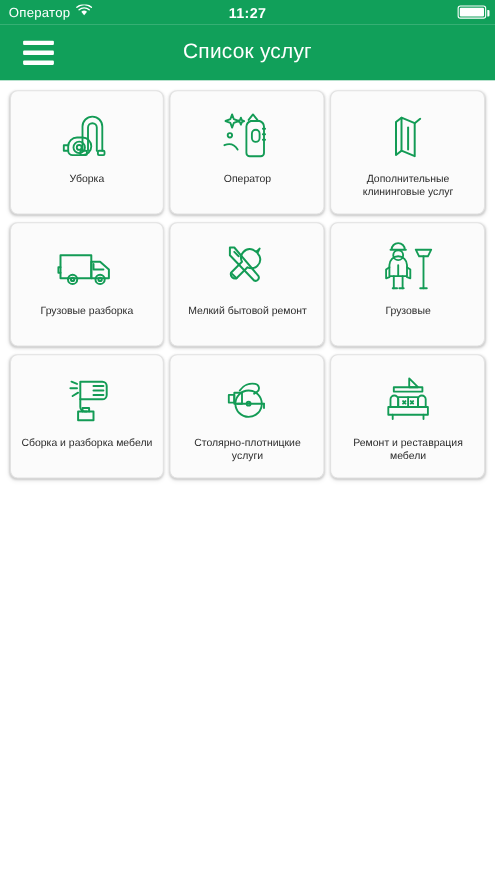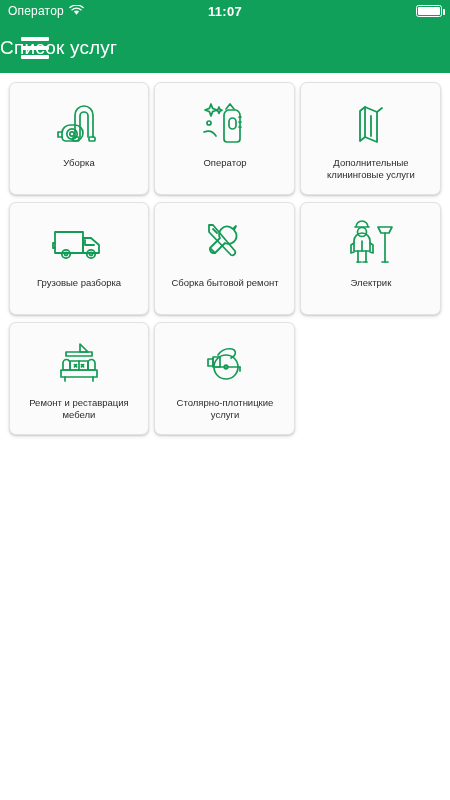--- a/index.html
+++ b/index.html
@@ -43,21 +43,21 @@
     position: relative;
   }
   .menu-button {
     width: 46px; height: 40px;
     margin-left: 12px;
     display: flex; flex-direction: column; justify-content: center; align-items: center; gap: 5px;
     cursor: pointer;
   }
   .menu-button span { display: block; width: 28px; height: 4px; background: #ffffff; border-radius: 1px; }
   .app-title {
-    position: absolute; left: 0; right: 0; text-align: left;
+    position: absolute; left: 0; right: 0; text-align: center;
     color: #ffffff; font-size: 19px; letter-spacing: .2px;
     pointer-events: none;
   }
 
   
   .content { padding: 9px 6px 0 6px; background: #ffffff; }
   .grid { display: flex; flex-wrap: wrap; }
   .cell { width: 33.333%; padding: 0 2.5px 7px 2.5px; }
   .card {
     height: 113px;
@@ -94,21 +94,21 @@
     <div class="status-left">
       <span class="status-carrier">Оператор</span>
       <span class="wifi-icon">
         <svg width="15" height="11" viewBox="0 0 15 11">
           <path d="M7.5 9.8 L4.9 6.6 a4.2 4.2 0 0 1 5.2 0 Z" fill="#ffffff"></path>
           <path d="M2.9 4.9 a7 7 0 0 1 9.2 0" stroke="#ffffff" stroke-width="1.3" fill="none" stroke-linecap="round"></path>
           <path d="M0.9 2.6 a10 10 0 0 1 13.2 0" stroke="#ffffff" stroke-width="1.3" fill="none" stroke-linecap="round"></path>
         </svg>
       </span>
     </div>
-    <div class="status-center">11:07</div>
+    <div class="status-center">11:27</div>
     <div class="status-right">
       <span class="battery">
           <span class="fill"></span>
         </span>
     </div>
   </div>
 
   <div class="app-bar">
     <div class="menu-button">
       <span></span>
@@ -161,21 +161,21 @@
         <div class="card">
           <div class="card-icon">
             <svg width="34" height="48" viewBox="0 0 34 48" fill="none" stroke="#139b55" stroke-width="1.8" stroke-linecap="round" stroke-linejoin="round">
               <path d="M11 8 l12 5 v30 l-12 -5 Z"></path>
               <path d="M11 8 l-5 4 v30 l5 -4"></path>
               <path d="M23 13 l5 -4"></path>
               <path d="M17 17 v20"></path>
             </svg>
           </div>
           <div class="card-label">Дополнительные
-клининговые услуги</div>
+клининговые услуг</div>
         </div>
       </div>
 
       <div class="cell">
         <div class="card">
           <div class="card-icon">
             <svg width="54" height="40" viewBox="0 0 54 40" fill="none" stroke="#139b55" stroke-width="1.8" stroke-linecap="round" stroke-linejoin="round">
               <path d="M3 9 h28 v21 H3 Z"></path>
               <path d="M31 15 h8 l8 7 v8 h-16 Z"></path>
               <path d="M33 17 v5 h9"></path>
@@ -193,46 +193,79 @@
       <div class="cell">
         <div class="card">
           <div class="card-icon">
             <svg width="46" height="46" viewBox="0 0 46 46" fill="none" stroke="#139b55" stroke-width="1.8" stroke-linecap="round" stroke-linejoin="round">
               <path d="M34 6 l-3 3 -3 -2 a8 8 0 0 0 -10 11 L8 28 a4 4 0 0 0 5 5 l10 -10 a8 8 0 0 0 11 -10 l-2 -3 Z"></path>
               <path d="M9 29 l4 4"></path>
               <path d="M7 5 l4 0 l22 26 a3 3 0 0 1 -4 4 L7 12 Z"></path>
               <path d="M11 9 l4 4"></path>
             </svg>
           </div>
-          <div class="card-label">Сборка бытовой ремонт</div>
+          <div class="card-label">Мелкий бытовой ремонт</div>
         </div>
       </div>
 
 
       <div class="cell">
         <div class="card">
           <div class="card-icon">
             <svg width="48" height="48" viewBox="0 0 48 48" fill="none" stroke="#139b55" stroke-width="1.7" stroke-linecap="round" stroke-linejoin="round">
               <path d="M8 8 h14 M9 8 a6 6 0 0 1 12 0"></path>
               <circle cx="15" cy="13" r="4.5"></circle>
               <path d="M7 22 a8 8 0 0 1 16 0 v10 H7 Z"></path>
               <path d="M7 24 l-3 2 v8 l3 -1 M23 24 l3 2 v8 l-3 -1"></path>
               <path d="M11 32 v11 M19 32 v11"></path>
               <path d="M10 43 h4 M16 43 h4"></path>
               <path d="M15 22 v10"></path>
               <path d="M31 8 h14 l-3 6 h-8 Z"></path>
               <path d="M38 14 v29"></path>
               <path d="M35 43 h6"></path>
             </svg>
           </div>
-          <div class="card-label">Электрик</div>
-        </div>
-      </div>
-
-
+          <div class="card-label">Грузовые</div>
+        </div>
+      </div>
+
+      <div class="cell">
+        <div class="card">
+          <div class="card-icon">
+            <svg width="50" height="46" viewBox="0 0 50 46" fill="none" stroke="#139b55" stroke-width="1.8" stroke-linecap="round" stroke-linejoin="round">
+              <path d="M16 9 l-5 -2 M16 13 l-6 0 M17 17 l-5 3"></path>
+              <path d="M19 7 h20 a4 4 0 0 1 4 4 v8 a4 4 0 0 1 -4 4 H19 Z"></path>
+              <path d="M31 11 h9 M31 15 h9 M31 19 h9"></path>
+              <path d="M19 23 v7 a4 4 0 0 0 4 4 h2"></path>
+              <path d="M17 34 h14 v8 H17 Z"></path>
+              <path d="M21 34 v-3 h6 v3"></path>
+            </svg>
+          </div>
+          <div class="card-label">Сборка и разборка мебели</div>
+        </div>
+      </div>
+
+
+      <div class="cell">
+        <div class="card">
+          <div class="card-icon">
+            <svg width="50" height="44" viewBox="0 0 50 44" fill="none" stroke="#139b55" stroke-width="1.7" stroke-linecap="round" stroke-linejoin="round">
+              <circle cx="26" cy="26" r="12"></circle>
+              <circle cx="26" cy="26" r="1.8"></circle>
+              <path d="M18 14 a14 14 0 0 1 14 -6 a4 4 0 0 1 2 7 l-3 2"></path>
+              <path d="M13 16 h7 v10 h-7 Z"></path>
+              <path d="M8 18 h5 v7 H8 Z"></path>
+              <path d="M16 26 h24"></path>
+              <path d="M40 26 v4"></path>
+            </svg>
+          </div>
+          <div class="card-label">Столярно-плотницкие
+услуги</div>
+        </div>
+      </div>
 
       <div class="cell">
         <div class="card">
           <div class="card-icon">
             <svg width="54" height="44" viewBox="0 0 54 44" fill="none" stroke="#139b55" stroke-width="1.7" stroke-linecap="round" stroke-linejoin="round">
               <path d="M28 3 l8 8 h-8 Z"></path>
               <path d="M14 11 h26 v4 H14 Z"></path>
               <path d="M11 22 a3.5 3.5 0 0 1 7 0 v7 h-7 Z"></path>
               <path d="M36 22 a3.5 3.5 0 0 1 7 0 v7 h-7 Z"></path>
               <path d="M18 20 h18 v9 H18 Z"></path>
@@ -242,36 +275,18 @@
               <path d="M22.4 23.6 l2.2 2.2 M24.6 23.6 l-2.2 2.2"></path>
               <path d="M29.4 23.6 l2.2 2.2 M31.6 23.6 l-2.2 2.2"></path>
             </svg>
           </div>
           <div class="card-label">Ремонт и реставрация
 мебели</div>
         </div>
       </div>
 
       <div class="cell">
-        <div class="card">
-          <div class="card-icon">
-            <svg width="50" height="44" viewBox="0 0 50 44" fill="none" stroke="#139b55" stroke-width="1.7" stroke-linecap="round" stroke-linejoin="round">
-              <circle cx="26" cy="26" r="12"></circle>
-              <circle cx="26" cy="26" r="1.8"></circle>
-              <path d="M18 14 a14 14 0 0 1 14 -6 a4 4 0 0 1 2 7 l-3 2"></path>
-              <path d="M13 16 h7 v10 h-7 Z"></path>
-              <path d="M8 18 h5 v7 H8 Z"></path>
-              <path d="M16 26 h24"></path>
-              <path d="M40 26 v4"></path>
-            </svg>
-          </div>
-          <div class="card-label">Столярно-плотницкие
-услуги</div>
-        </div>
-      </div>
-
-      <div class="cell">
         <div class="card empty"></div>
       </div>
 
     </div>
   </div>
 </div>
 
 </body></html>

